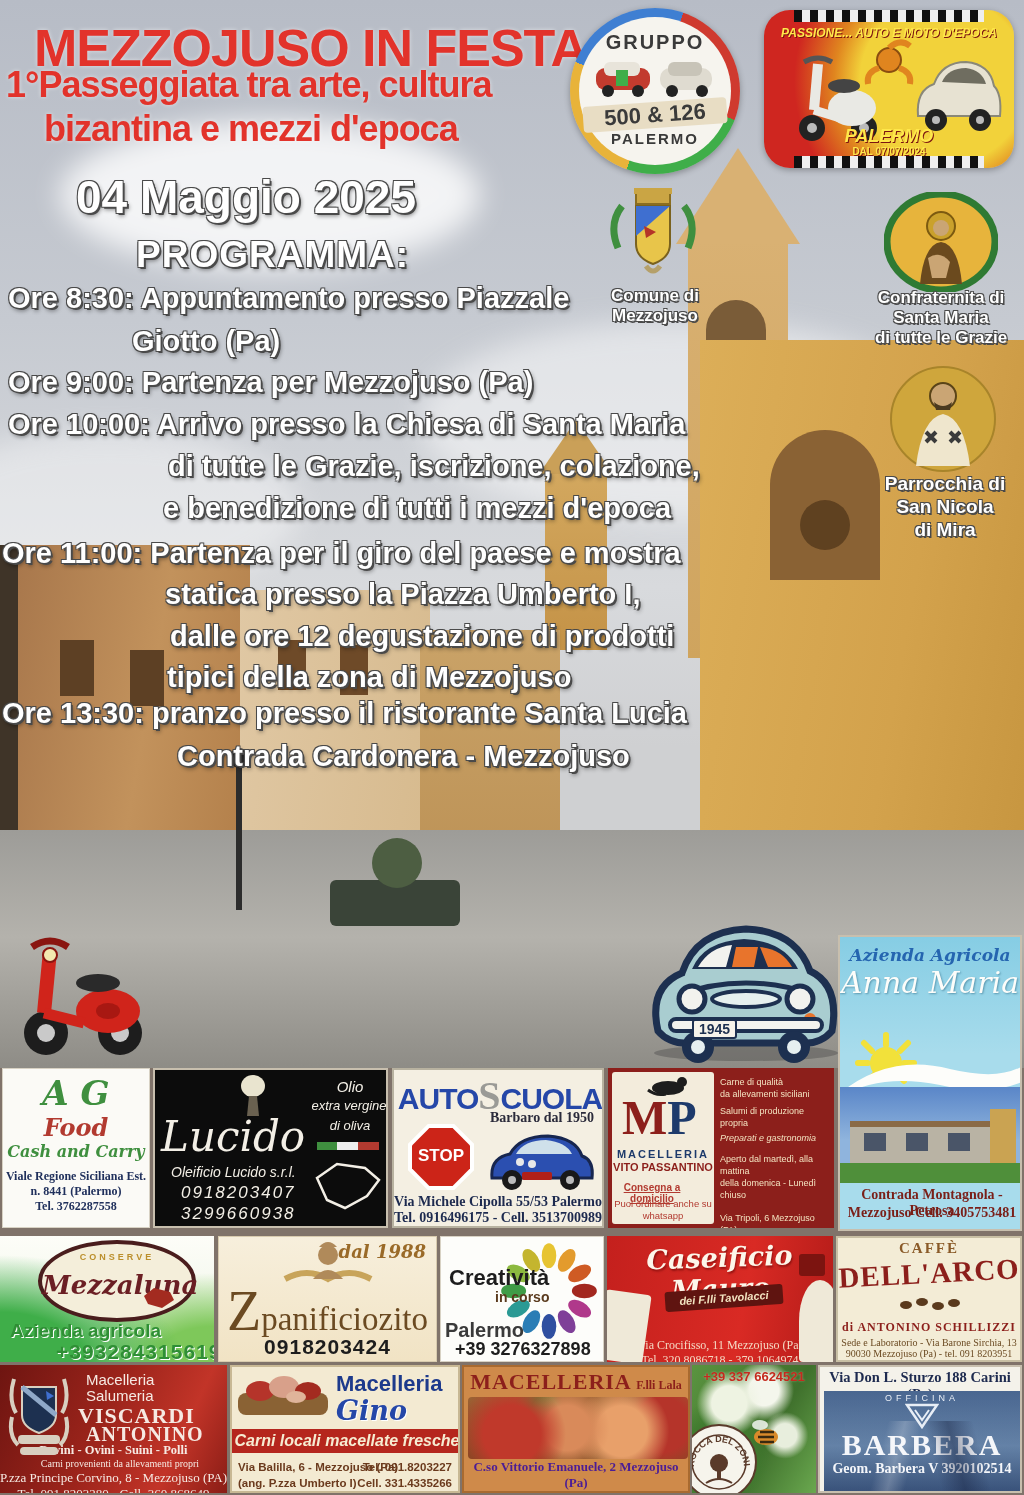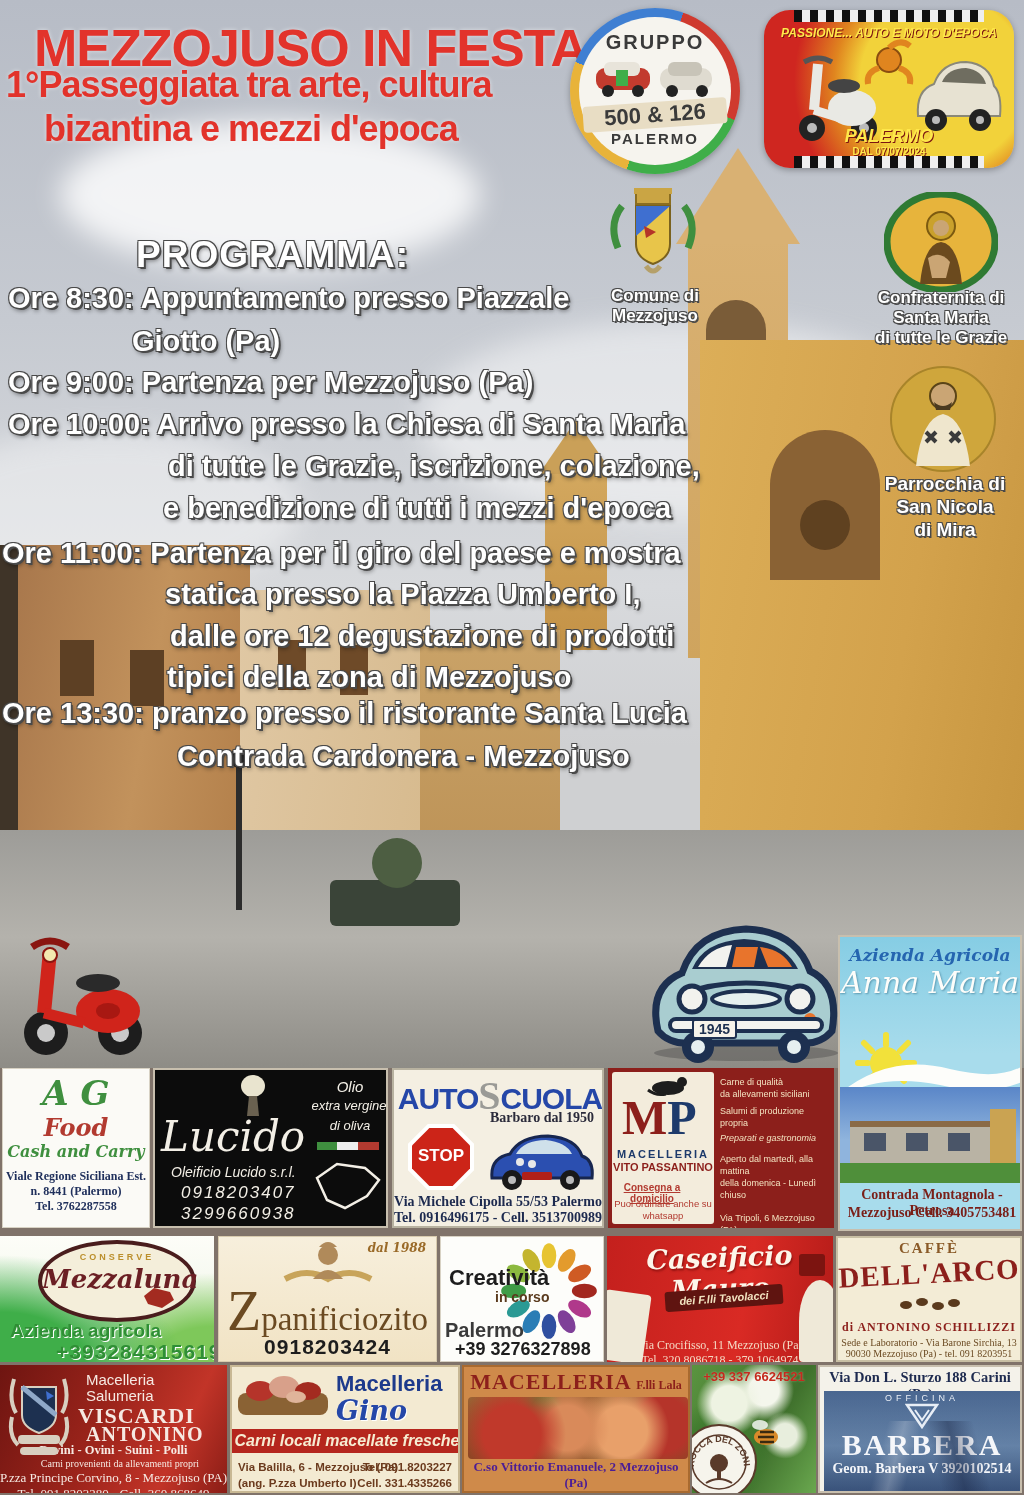--- a/index.html
+++ b/index.html
@@ -56,20 +56,21 @@
     <div class="bld" style="left:0;top:830px;width:1024px;height:238px;background:linear-gradient(#9d9c98,#b4b2ac 45%,#8e8c86);"></div>
     <div class="bld" style="left:330px;top:880px;width:130px;height:46px;background:#3a4438;border-radius:6px;"></div>
     <div class="bld" style="left:372px;top:838px;width:50px;height:50px;background:#4d5e42;border-radius:50%;"></div>
     <div class="bld" style="left:236px;top:760px;width:6px;height:150px;background:#2c2c2c;"></div>
     <div class="bld" style="left:229px;top:748px;width:20px;height:20px;background:#2c2c2c;border-radius:50%;"></div>
   </div>
 
   <div class="abs red-title" style="left:34px;top:18px;font-size:52px;">MEZZOJUSO IN FESTA</div>
   <div class="abs red-title" style="left:6px;top:64px;font-size:36px;">1°Passeggiata tra arte, cultura</div>
   <div class="abs red-title" style="left:44px;top:108px;font-size:36px;">bizantina e mezzi d'epoca</div>
+  <div class="abs wout" style="left:76px;top:170px;font-size:46px;">04 Maggio 2025</div>
   <div class="abs wout" style="left:136px;top:234px;font-size:37px;letter-spacing:1px;">PROGRAMMA:</div>
 
   <div class="abs" style="left:570px;top:8px;width:170px;height:166px;border-radius:50%;
        background:conic-gradient(from 200deg,#e8b33a 0 25%,#3f7fd2 0 50%,#cf3a2f 0 75%,#3fae49 0 100%);
        box-shadow:0 2px 6px rgba(0,0,0,.3);">
     <div class="abs" style="left:9px;top:9px;width:152px;height:148px;border-radius:50%;background:#f6f4ee;text-align:center;">
       <div style="margin-top:14px;font-size:20px;font-weight:bold;color:#3a3a3a;letter-spacing:2px;">GRUPPO</div>
       <svg width="130" height="44" viewBox="0 0 130 44" style="margin-top:0;">
         <rect x="6" y="14" width="54" height="22" rx="9" fill="#c23b2e"></rect>
         <rect x="14" y="8" width="36" height="14" rx="6" fill="#e8e4da"></rect>
@@ -311,34 +312,34 @@
     <div class="abs ctr serif" style="left:0;top:250px;width:184px;font-size:14px;font-weight:bold;color:#7a1f18;">Contrada Montagnola - Petrosa</div>
     <div class="abs ctr serif" style="left:0;top:268px;width:184px;font-size:14px;font-weight:bold;color:#7a1f18;">Mezzojuso Cell. 3405753481</div>
   </div>
 
   <div class="panel" style="left:0;top:1236px;width:214px;height:126px;background:
       radial-gradient(ellipse at 0% 100%,#3fae49 0 28%,transparent 60%),
       radial-gradient(ellipse at 100% 100%,#7ec85a 0 20%,transparent 50%),
       linear-gradient(#fdfdf8,#e9f3e2);">
     <div class="abs" style="left:38px;top:4px;width:150px;height:74px;background:#f4eeda;border:4px solid #4a1d1d;border-radius:50%;">
       <div class="ctr" style="margin-top:8px;font-size:9px;font-weight:bold;letter-spacing:3px;color:#bb8f2c;">CONSERVE</div>
-      <div class="ctr script" style="font-size:26px;font-weight:bold;color:#6b1f24;margin-top:2px;">Mezzaluna</div>
+      <div class="ctr script" style="font-size:26px;font-weight:bold;color:#6b1f24;margin-top:8px;">Mezzaluna</div>
       <svg class="abs" style="left:8px;top:22px;" width="30" height="36" viewBox="0 0 30 36">
         <path d="M22 2 A16 16 0 1 0 22 34 A12 12 0 1 1 22 2" fill="#3f8f3f"></path>
       </svg>
       <svg class="abs" style="left:100px;top:42px;" width="34" height="24" viewBox="0 0 34 24">
         <path d="M2 10 L12 2 L28 6 L32 14 L20 22 L6 18 Z" fill="#a32b20"></path>
       </svg>
     </div>
     <div style="position:absolute;left:10px;top:84px;font-size:19px;font-weight:bold;color:#2f8f35;text-shadow:1px 1px 0 #fff;">Azienda agricola</div>
     <div style="position:absolute;left:56px;top:104px;font-size:21px;font-weight:bold;color:#2f8f35;text-shadow:1px 1px 0 #fff;letter-spacing:1px;">+393284315619</div>
   </div>
 
   <div class="panel" style="left:218px;top:1236px;width:219px;height:126px;background:linear-gradient(#f7efdc,#f1e3c4);border:1px solid #d8cbae;">
-    <div class="script" style="position:absolute;right:10px;top:4px;font-size:12px;font-weight:bold;color:#9a6a28;">dal 1988</div>
+    <div class="script" style="position:absolute;right:10px;top:4px;font-size:18px;font-weight:bold;color:#9a6a28;">dal 1988</div>
     <svg class="abs" style="left:64px;top:2px;" width="90" height="48" viewBox="0 0 90 48">
       <path d="M2 40 Q24 28 45 40 Q66 28 88 40" stroke="#c8a45a" stroke-width="6" fill="none"></path>
       <circle cx="45" cy="16" r="10" fill="#b08a5a"></circle>
       <path d="M36 8 Q45 -2 54 8 Z" fill="#b08a5a"></path>
       <path d="M30 40 Q45 22 60 40 Z" fill="#b08a5a"></path>
     </svg>
     <div style="position:absolute;left:8px;top:42px;white-space:nowrap;">
       <span class="serif" style="font-size:56px;color:#6b4a22;">Z</span><span class="serif" style="font-size:33px;color:#6b4a22;">panificiozito</span>
     </div>
     <div class="ctr" style="margin-top:98px;font-size:21px;font-weight:bold;color:#1d1d1d;letter-spacing:1px;">0918203424</div>

